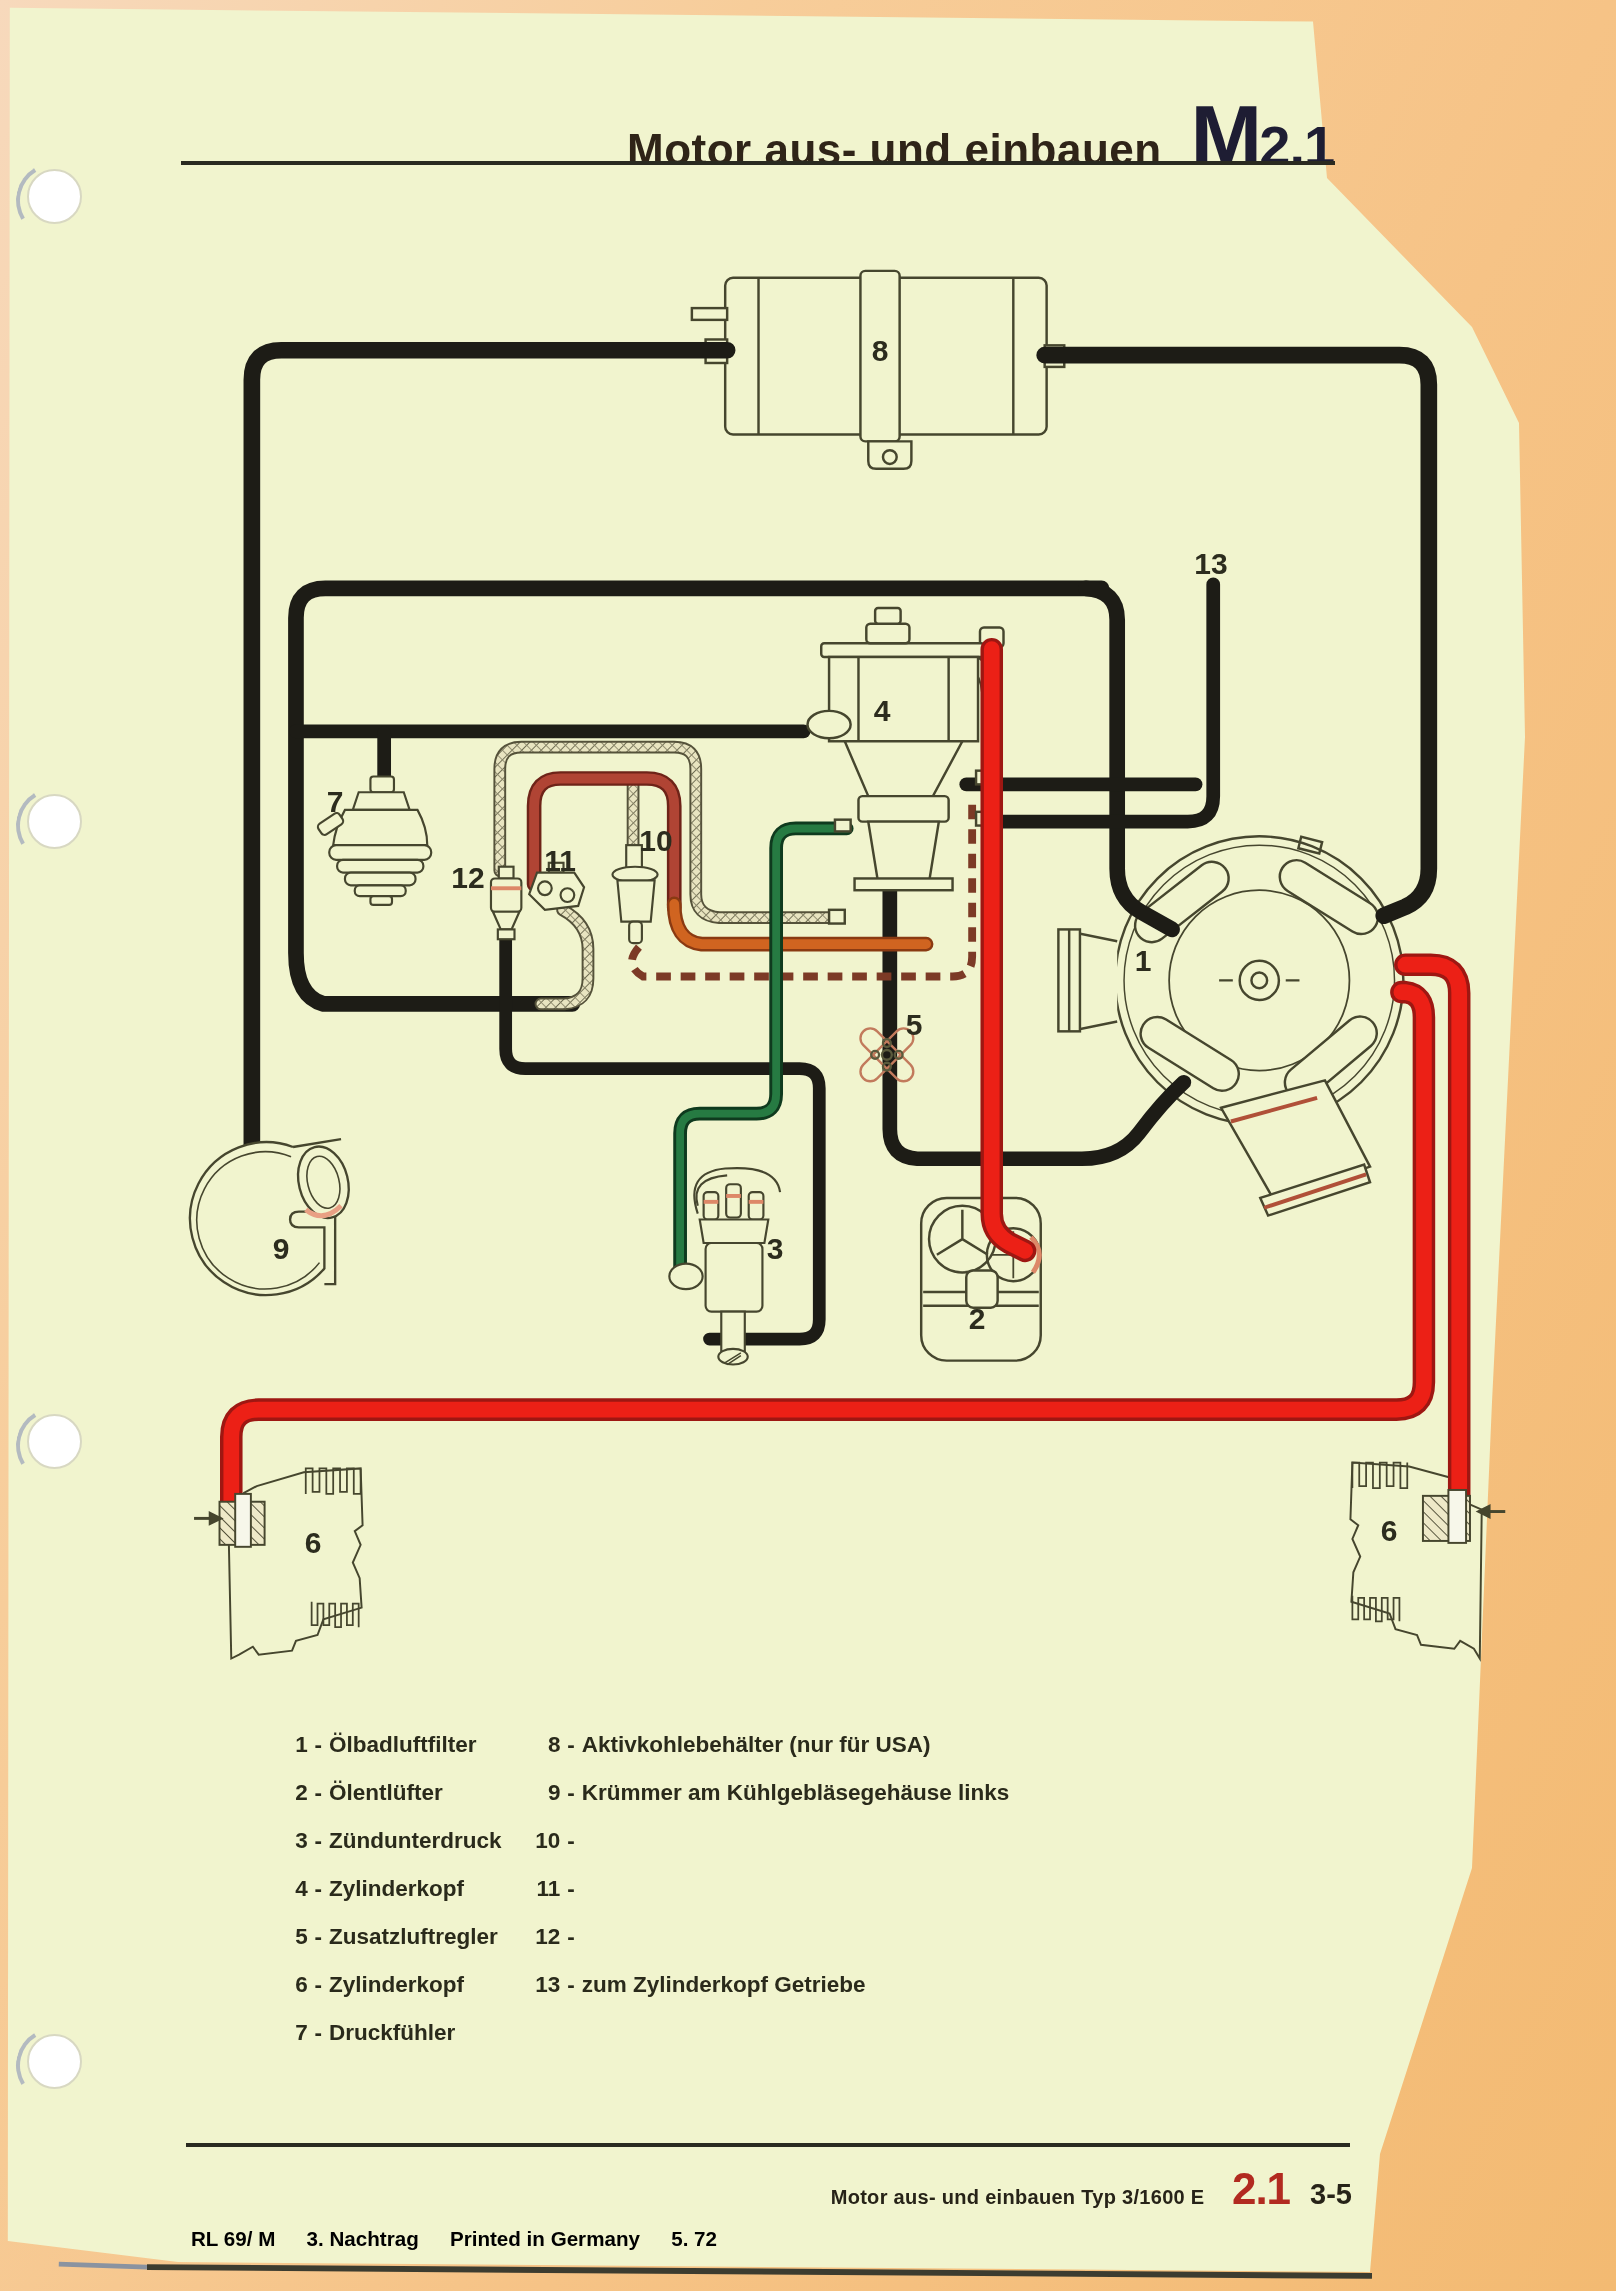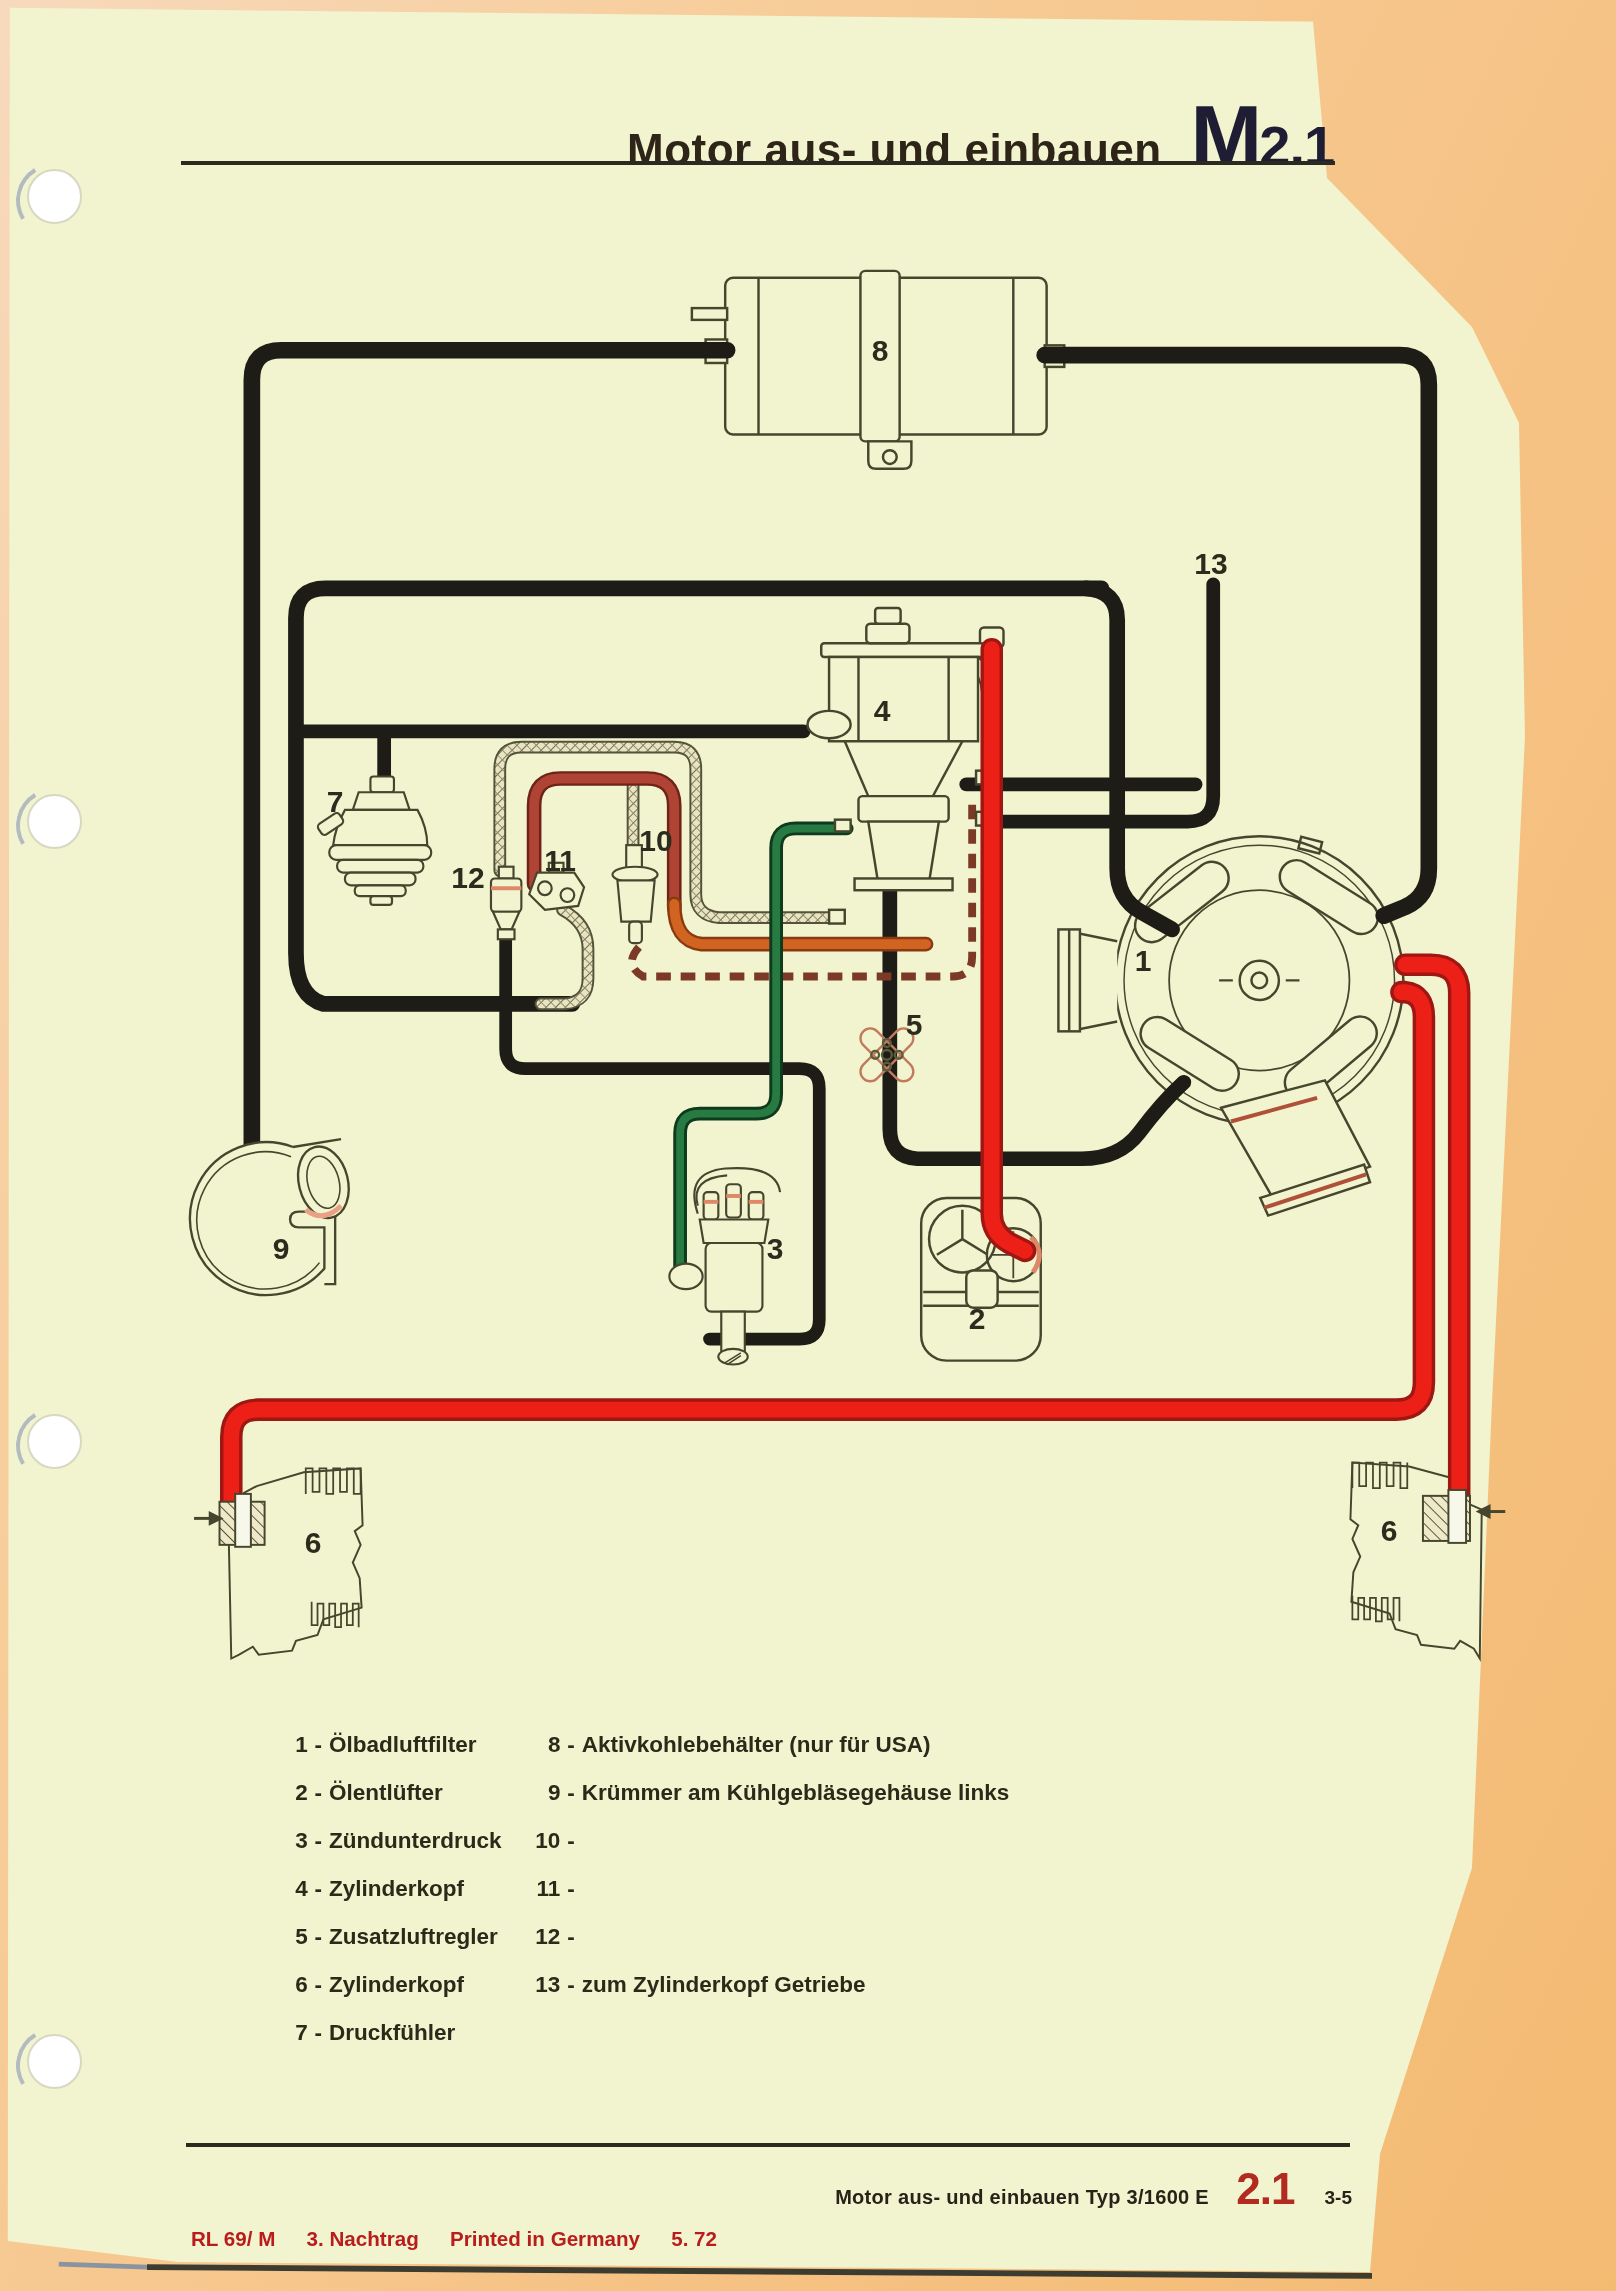--- a/index.html
+++ b/index.html
@@ -40,23 +40,23 @@
   .lnum{text-align:right;}
   #legend-col1 .lnum{min-width:13.7px;}
   #legend-col2 .lnum{min-width:27.4px;}
   .ldash{margin:0 6.9px;}
   .footer-line{
     position:absolute;top:2164px;left:882px;width:470px;
     display:flex;align-items:baseline;justify-content:flex-end;white-space:nowrap;color:#272318;
   }
   .ftr-title{font-size:20px;font-weight:700;letter-spacing:0.3px;}
   .ftr-code{font-size:44px;font-weight:700;color:#b22a20;margin-left:27.4px;letter-spacing:-1px;}
-  .ftr-page{font-size:19px;font-weight:700;margin-left:30px;}
+  .ftr-page{font-size:29px;font-weight:700;margin-left:20px;}
   .imprint{
-    position:absolute;left:191px;top:2227px;font-size:20.6px;font-weight:700;color:#b91c1c;white-space:nowrap;
+    position:absolute;left:191px;top:2227px;font-size:20.6px;font-weight:700;color:#000000;white-space:nowrap;
   }
   .imprint span{margin-right:25.5px;}
 </style>
 </head>
 <body>
 
 <div class="page-bg"></div>
 
 <div class="hole" style="top:169px"></div>
 <div class="hole" style="top:794px"></div>

